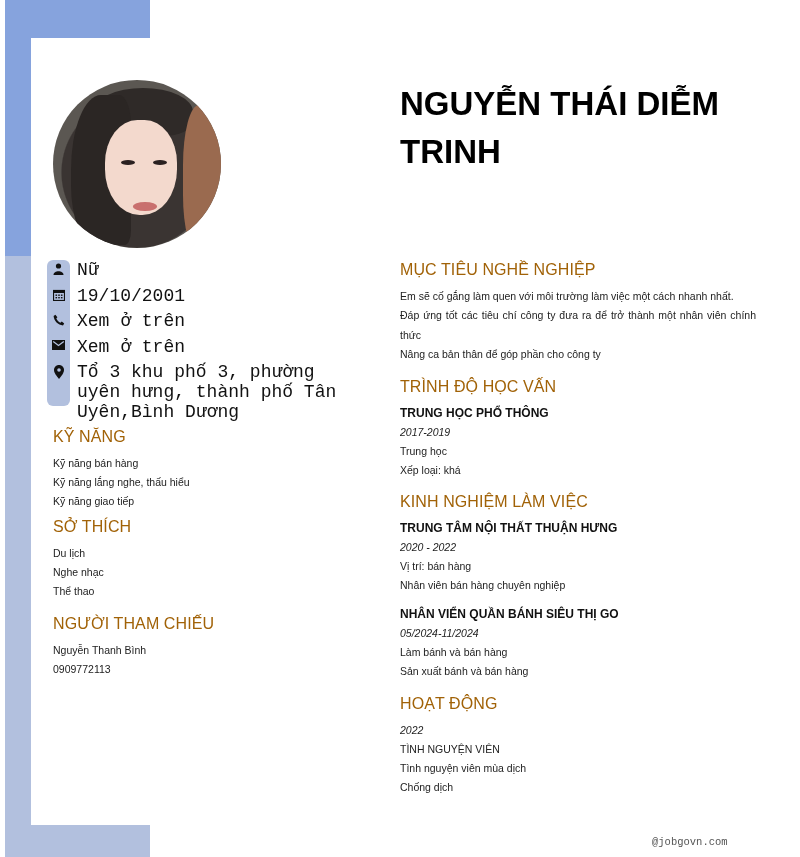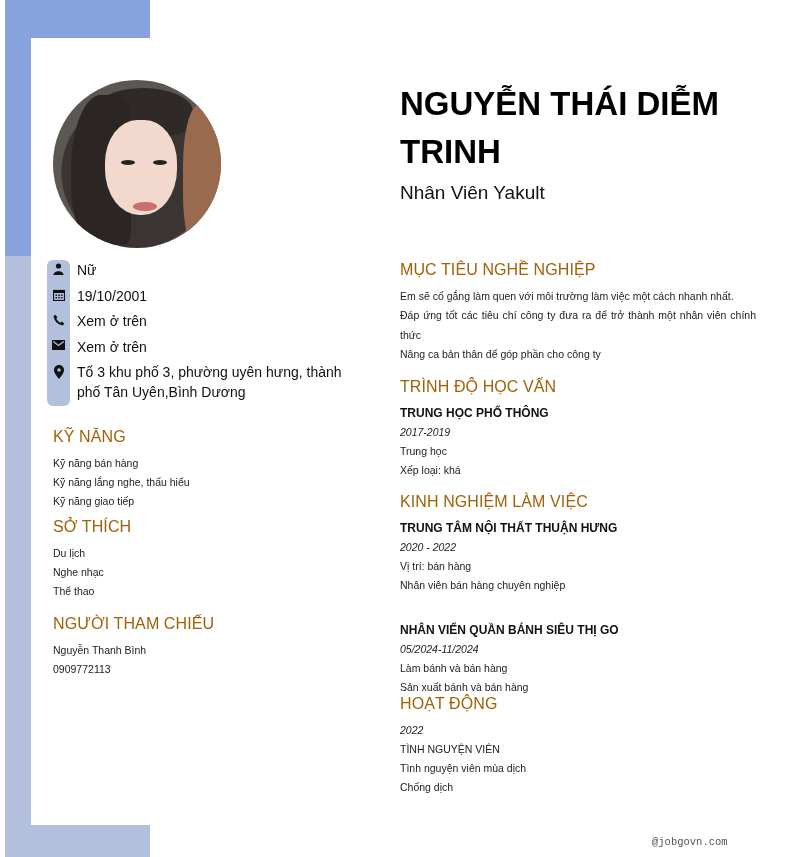--- a/index.html
+++ b/index.html
@@ -17,21 +17,21 @@
   .avatar .hair-l { position:absolute; left:18px; top:15px; width:60px; height:150px; border-radius:50% 20% 10% 40%; background:#2b2624; }
   .avatar .hair-top { position:absolute; left:40px; top:8px; width:100px; height:48px; border-radius:50% 50% 30% 30%; background:#2f2a28; }
   .avatar .hair-r { position:absolute; left:130px; top:25px; width:40px; height:150px; border-radius:40% 10% 10% 40%; background:#9a6a4f; }
   .avatar .lips { position:absolute; left:80px; top:122px; width:24px; height:9px; border-radius:50%; background:#c9706e; }
   .avatar .eye { position:absolute; top:80px; width:14px; height:5px; border-radius:50%; background:#2a2020; }
 
   .contact { position:absolute; left:47px; top:260px; width:320px; }
   .contact-bar { position:absolute; left:0; top:0; width:23px; height:146px; background:#b2c0de; border-radius:6px; }
   .contact-row { position:relative; display:flex; align-items:flex-start; min-height:25.5px; }
   .contact-row .ic { width:23px; display:flex; justify-content:center; padding-top:3px; }
-  .contact-row .txt { margin-left:7px; font-size:14px; line-height:20px; color:#111; }
+  .contact-row .txt { margin-left:7px; font-size:18px; line-height:20px; color:#111;font-family:Liberation Mono, monospace; }
 
   .lsec { position:absolute; left:53px; width:300px; }
   .h2 { font-weight:normal; font-size:16px; color:#a16207; margin:0 0 8px 0; letter-spacing:0.1px; }
   .item { font-size:10.5px; line-height:19px; color:#222; }
 
   .right { position:absolute; left:400px; width:356px; }
   .name { font-weight:bold; font-size:33px; line-height:48px; color:#000; }
   .title { font-size:19px; color:#111; margin-top:6px; }
   .para { font-size:10.5px; line-height:19.3px; color:#222; text-align:justify; }
   .sub { font-weight:bold; font-size:12px; line-height:19px; color:#111; }
@@ -126,21 +126,20 @@
 
 <div class="lsec" style="top:615px;">
   <div class="h2">NGƯỜI THAM CHIẾU</div>
   <div class="item">Nguyễn Thanh Bình</div>
   <div class="item">0909772113</div>
 </div>
 
 <div class="right" style="top:80px;">
   <div class="name">NGUYỄN THÁI DIỄM</div>
   <div class="name">TRINH</div>
-  <div class="title">Nhân Viên Yakult</div>
 </div>
 
 <div class="right" style="top:261px;">
   <div class="h2">MỤC TIÊU NGHỀ NGHIỆP</div>
   <div class="para">Em sẽ cố gắng làm quen với môi trường làm việc một cách nhanh nhất.</div>
   <div class="para">Đáp ứng tốt các tiêu chí công ty đưa ra để trở thành một nhân viên chính thức</div>
   <div class="para">Nâng ca bản thân để góp phần cho công ty</div>
 </div>
 
 <div class="right" style="top:378px;">
@@ -150,21 +149,21 @@
   <div class="item">Trung học</div>
   <div class="item">Xếp loại: khá</div>
 </div>
 
 <div class="right" style="top:493px;">
   <div class="h2">KINH NGHIỆM LÀM VIỆC</div>
   <div class="sub">TRUNG TÂM NỘI THẤT THUẬN HƯNG</div>
   <div class="ital">2020 - 2022</div>
   <div class="item">Vị trí:  bán hàng</div>
   <div class="item">Nhân viên bán hàng chuyên nghiệp</div>
-  <div class="sub" style="margin-top:26px;">NHÂN VIỂN QUẦN BÁNH SIÊU THỊ GO</div>
+  <div class="sub" style="margin-top:10px;">NHÂN VIỂN QUẦN BÁNH SIÊU THỊ GO</div>
   <div class="ital">05/2024-11/2024</div>
   <div class="item">Làm bánh và bán hàng</div>
   <div class="item">Sản xuất bánh và bán hàng</div>
 </div>
 
 <div class="right" style="top:695px;">
   <div class="h2">HOẠT ĐỘNG</div>
   <div class="ital">2022</div>
   <div class="item">TÌNH NGUYỆN VIÊN</div>
   <div class="item">Tình nguyện viên mùa dịch</div>

